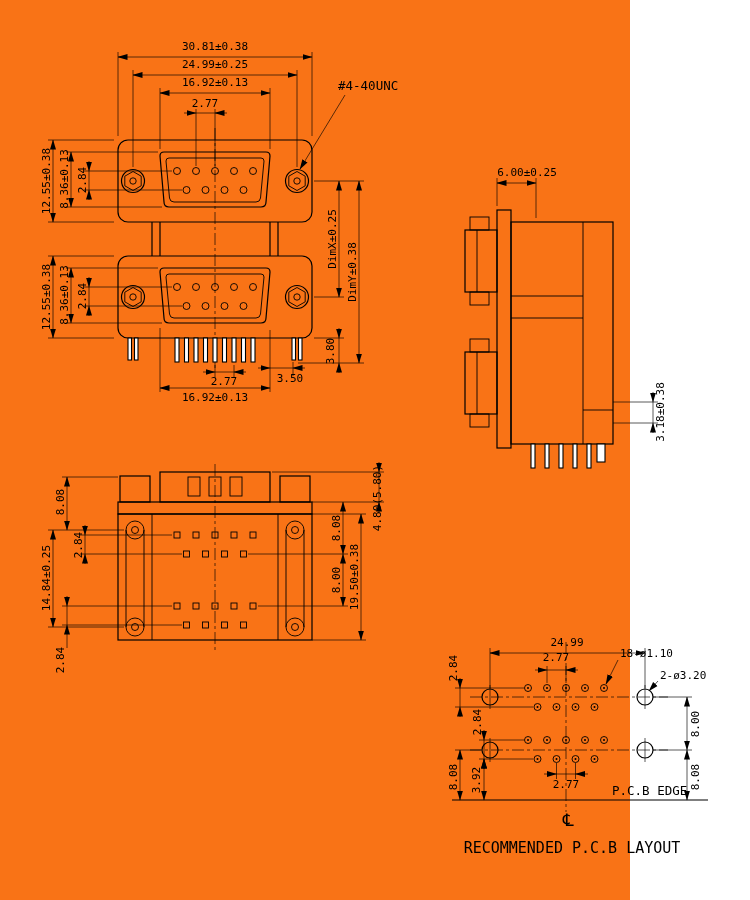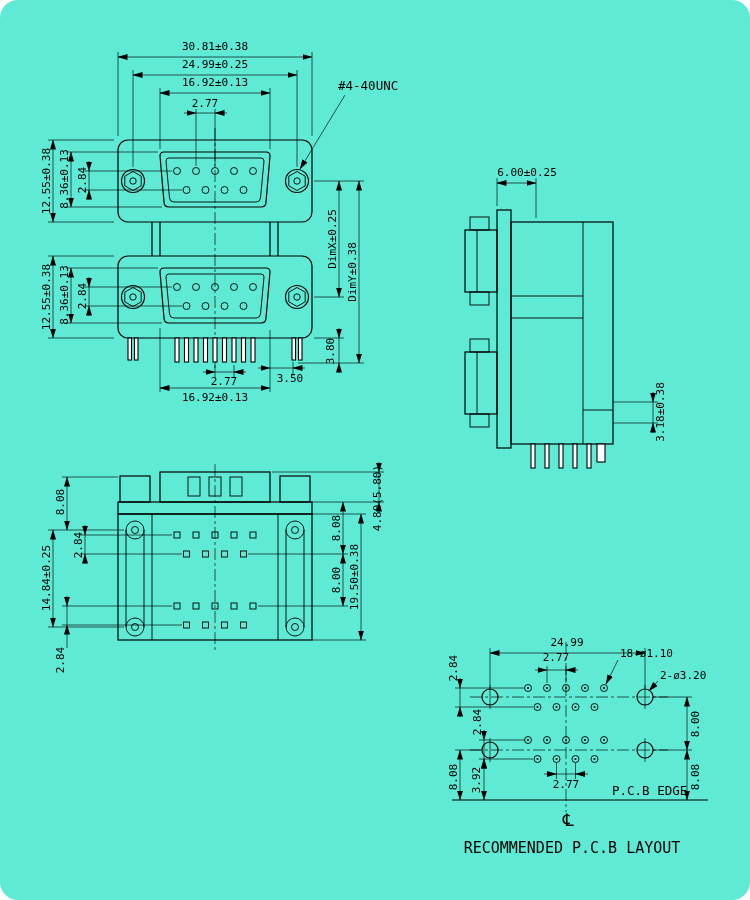--- a/index.html
+++ b/index.html
@@ -1,16 +1,16 @@
 <!DOCTYPE html>
 <html><head>
 <meta charset="utf-8">
 <style>
   html,body{margin:0;padding:0;background:#fff;}
-  .page{width:750px;height:900px;background:#5eead4;position:relative;border-radius:18px;}
+  .page{width:630px;height:900px;background:#f97316;position:relative;}
   svg text{font-family:"DejaVu Sans Mono","Liberation Mono",monospace;font-size:11px;fill:#000;}
   svg .t2{font-size:12.5px;}
   svg .cap{font-size:15px;}
   svg .clsym{font-family:"DejaVu Sans",sans-serif;font-size:17px;font-style:italic;}
   .o{fill:none;stroke:#000;stroke-width:1.2;}
   .of{fill:#fff;stroke:#000;stroke-width:1.1;}
   .p{fill:none;stroke:#000;stroke-width:0.9;}
   .e{stroke:#000;stroke-width:0.65;fill:none;}
   .d{stroke:#000;stroke-width:0.65;fill:none;}
   .c{stroke:#000;stroke-width:0.65;fill:none;stroke-dasharray:12 3 3 3;}

